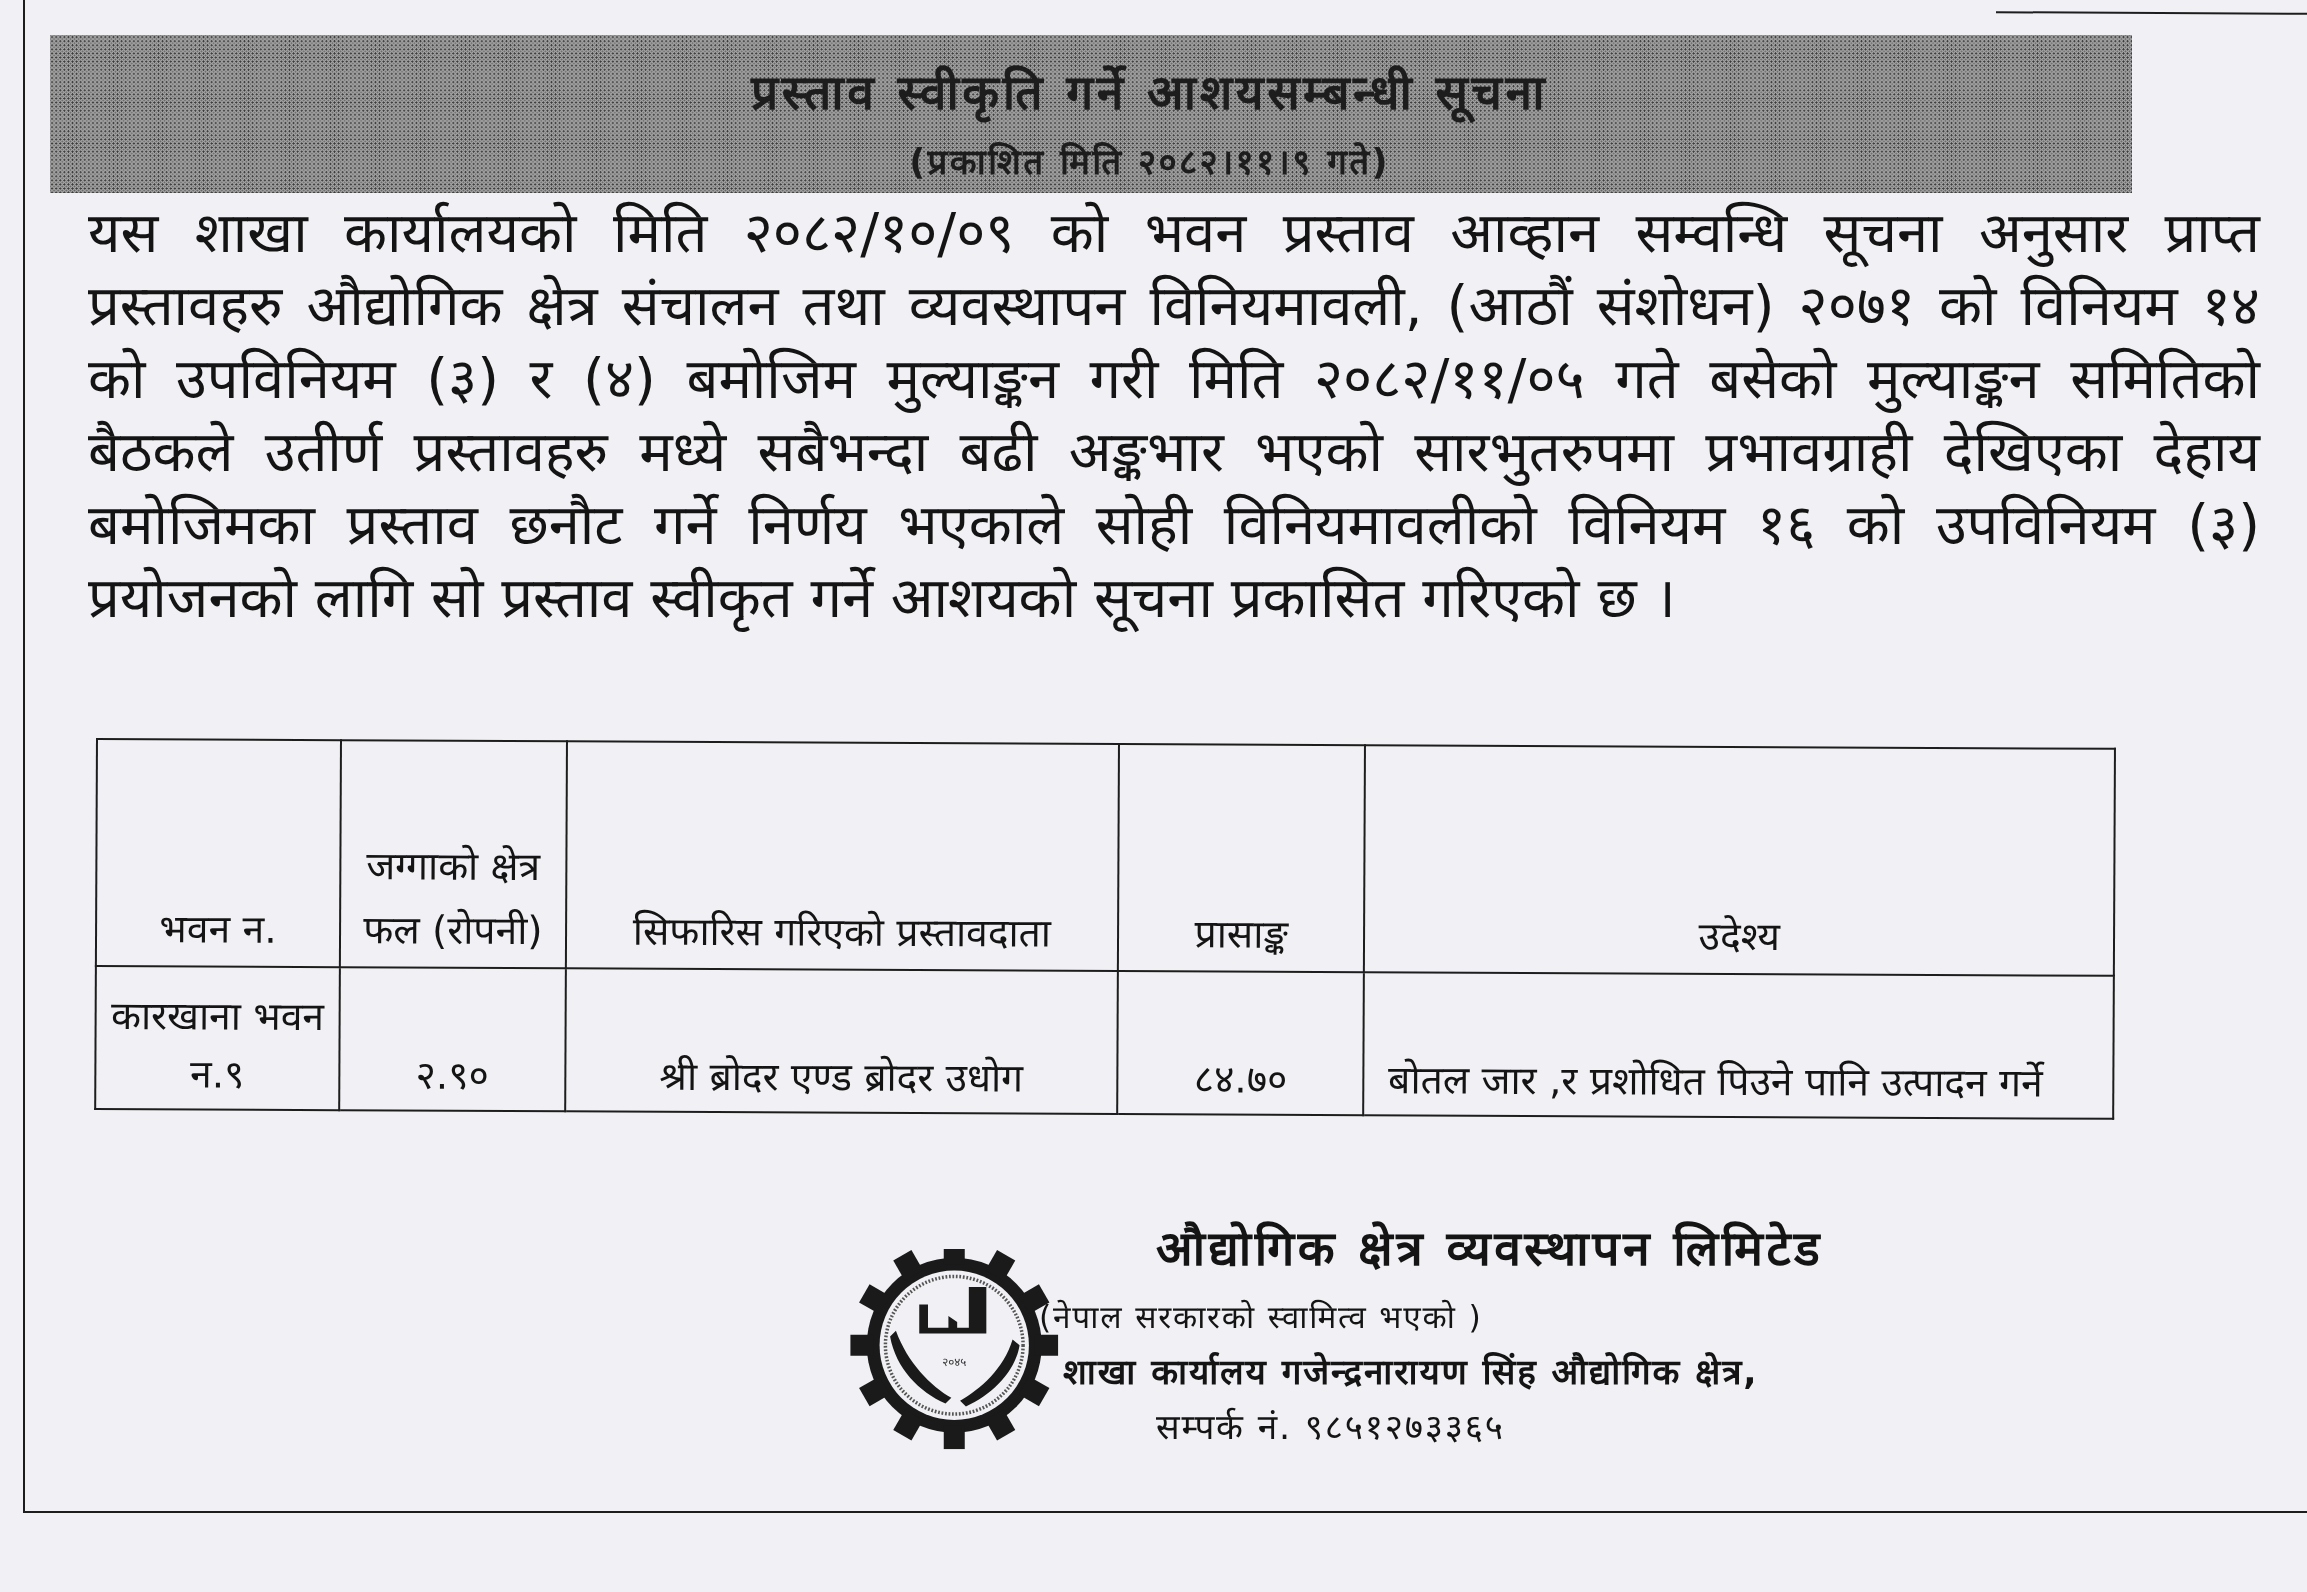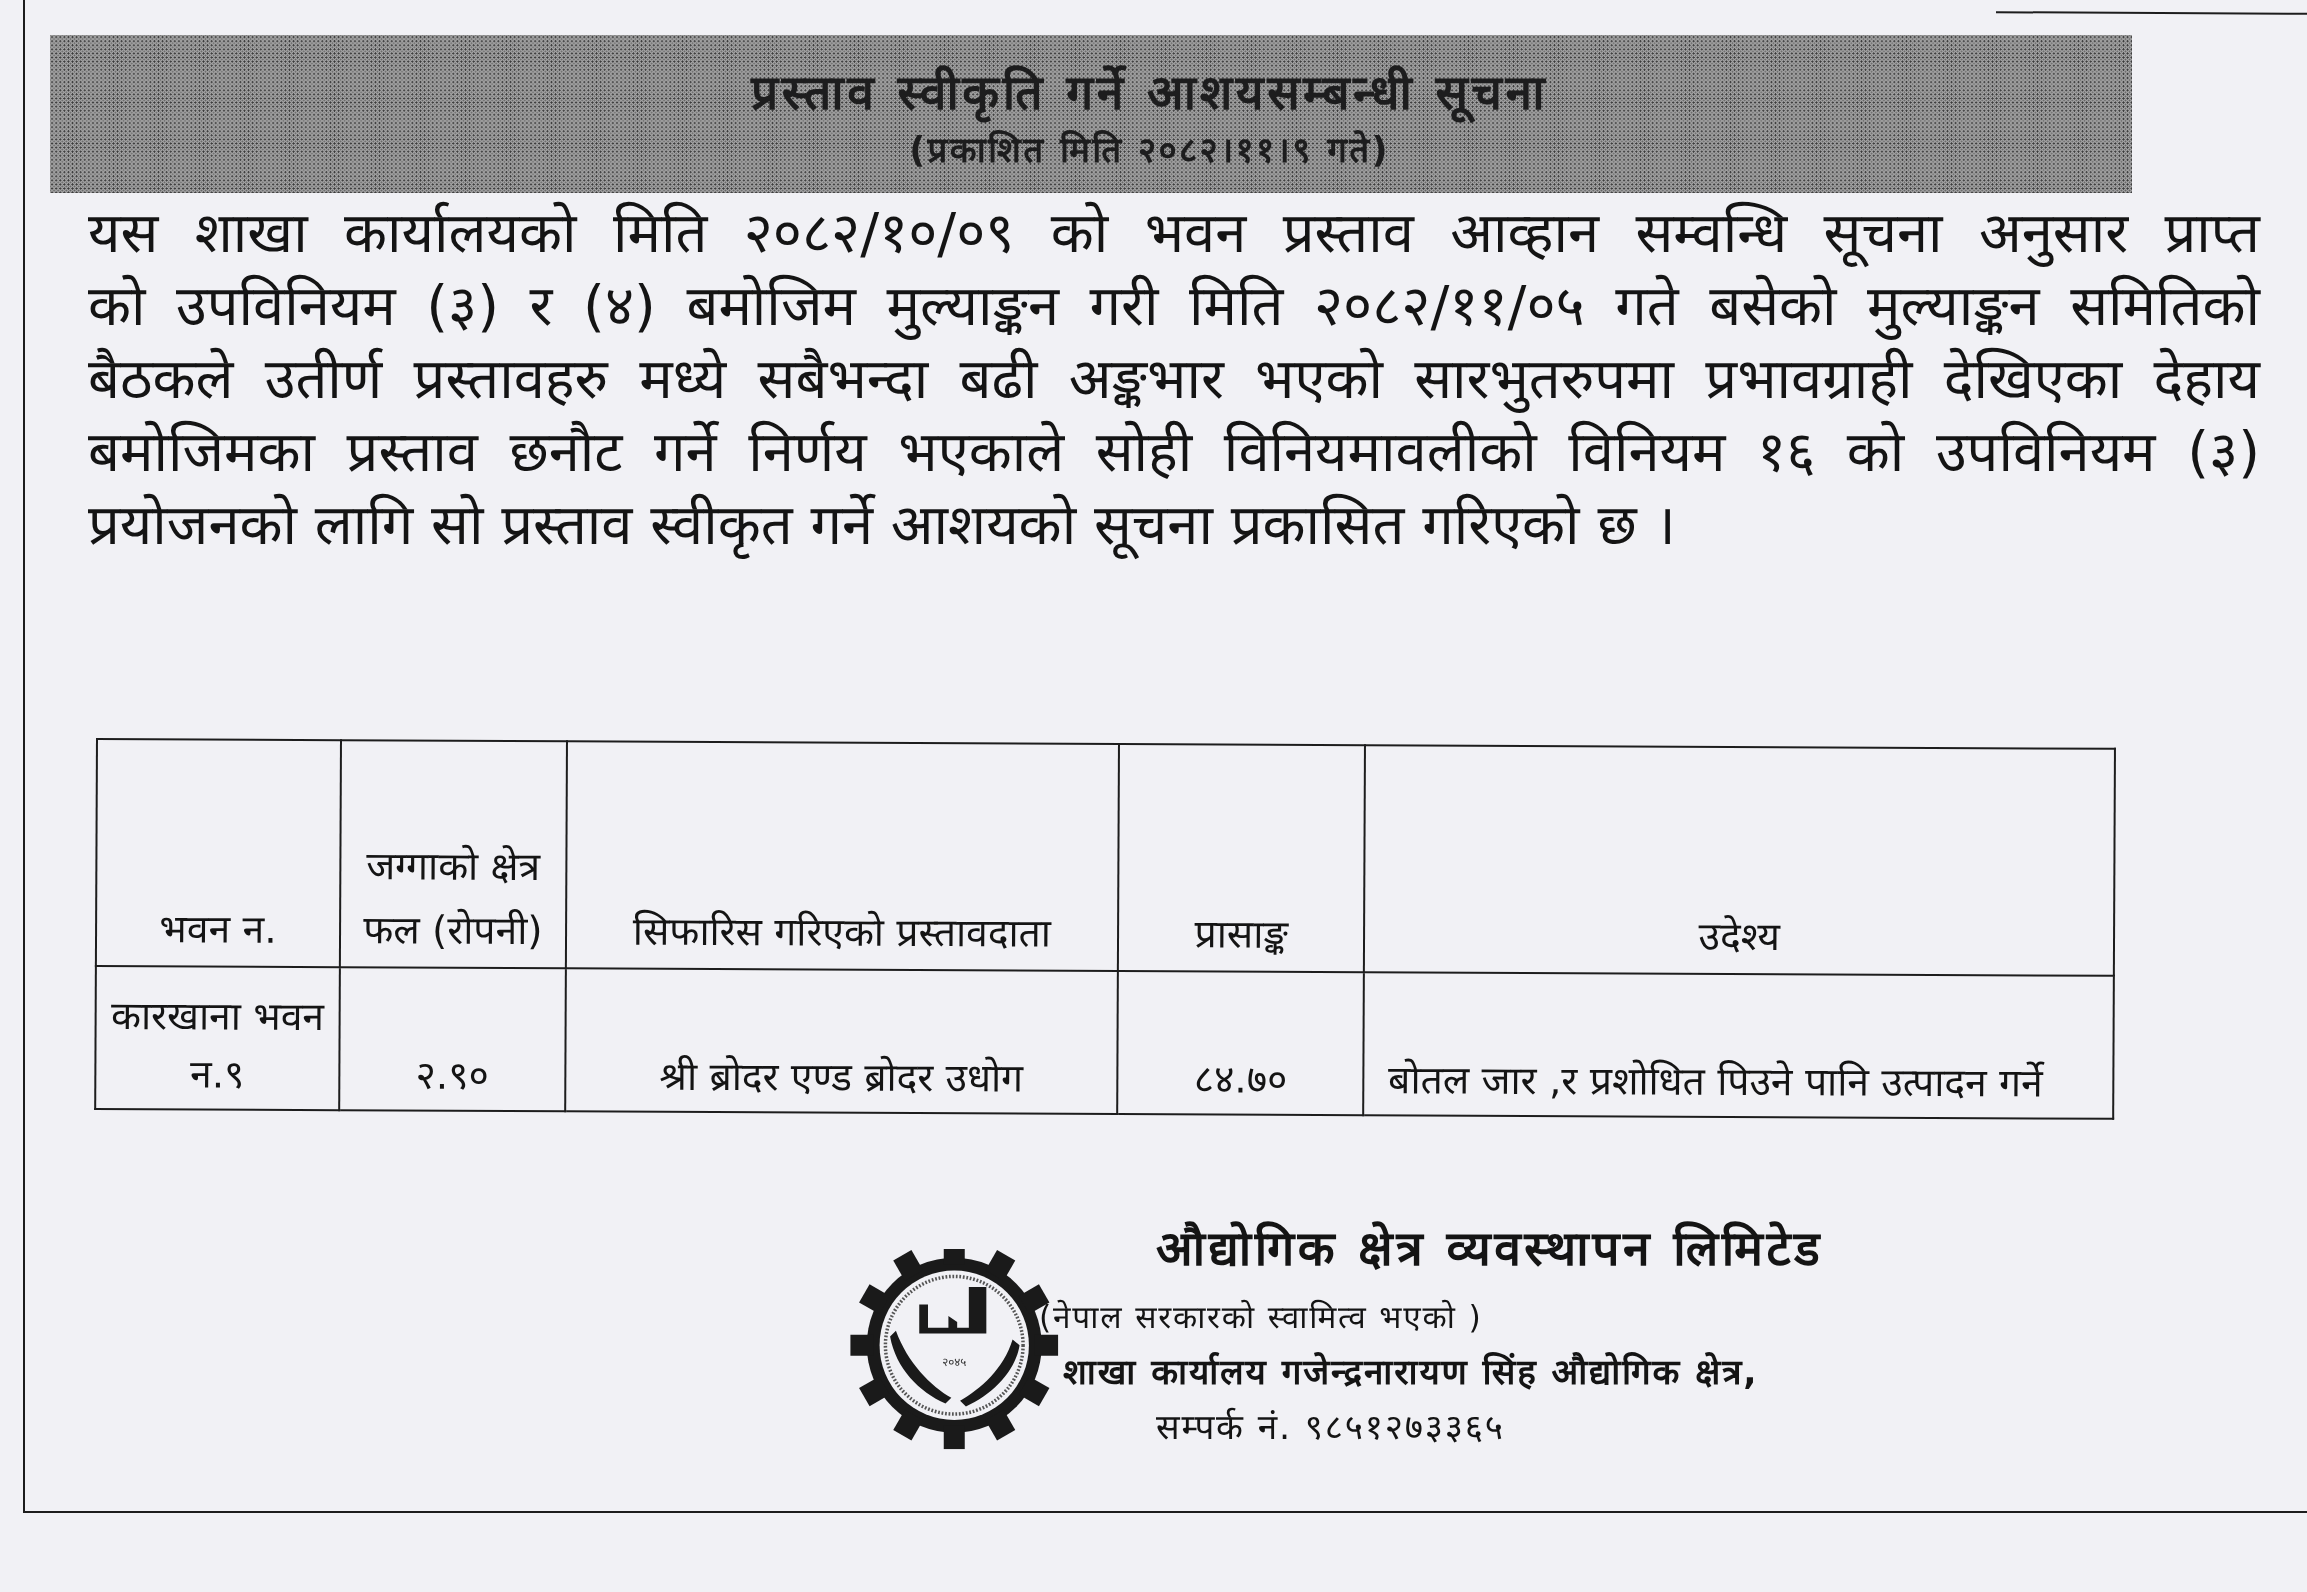--- a/index.html
+++ b/index.html
@@ -26,21 +26,21 @@
       background-size: 4.1px 4.1px, 4.1px 4.1px;
       background-position: 0 0, 2px 2px;
       opacity: 0.92;
     }
     .header-title {
       position: absolute; left: 0; right: 0; top: 23.4px; text-align: center;
       font-size: 48px; font-weight: bold; letter-spacing: 3.5px; color: #0c0c0c;
       padding-left: 117px;
     }
     .header-subtitle {
-      position: absolute; left: 0; right: 0; top: 90px; text-align: center;
+      position: absolute; left: 0; right: 0; top: 102px; text-align: center;
       font-size: 35px; font-weight: bold; letter-spacing: 2.3px; color: #0c0c0c;
       padding-left: 117px;
     }
     .body-paragraph {
       position: absolute; left: 88px; top: 196px; width: 2172px;
       font-size: 56px; line-height: 73px; text-align: justify;
     }
     .body-line { display: block; white-space: nowrap; text-align: justify; text-align-last: justify; }
     .body-line.last { text-align-last: left; }
 
@@ -79,20 +79,21 @@
 <div class="page-frame"></div>
 <div class="top-rule"></div>
 
 <div class="header-band">
   <div class="header-title">प्रस्ताव स्वीकृति गर्ने आशयसम्बन्धी सूचना</div>
   <div class="header-subtitle">(प्रकाशित मिति २०८२।११।९ गते)</div>
 </div>
 
 <div class="body-paragraph">
   <span class="body-line">यस शाखा कार्यालयको मिति २०८२/१०/०९ को भवन प्रस्ताव आव्हान सम्वन्धि सूचना अनुसार प्राप्त</span>
+  <span class="body-line">प्रस्तावहरु औद्योगिक क्षेत्र संचालन तथा व्यवस्थापन विनियमावली, (आठौं संशोधन) २०७१ को विनियम १४</span>
   <span class="body-line">को उपविनियम (३) र (४) बमोजिम मुल्याङ्कन गरी मिति २०८२/११/०५ गते बसेको मुल्याङ्कन समितिको</span>
   <span class="body-line">बैठकले उतीर्ण प्रस्तावहरु मध्ये सबैभन्दा बढी अङ्कभार भएको सारभुतरुपमा प्रभावग्राही देखिएका देहाय</span>
   <span class="body-line">बमोजिमका प्रस्ताव छनौट गर्ने निर्णय भएकाले सोही विनियमावलीको विनियम १६ को उपविनियम (३)</span>
   <span class="body-line last">प्रयोजनको लागि सो प्रस्ताव स्वीकृत गर्ने आशयको सूचना प्रकासित गरिएको छ ।</span>
 </div>
 
 <table class="proposal-table">
   <thead>
     <tr>
       <th class="col-1">भवन न.</th>

